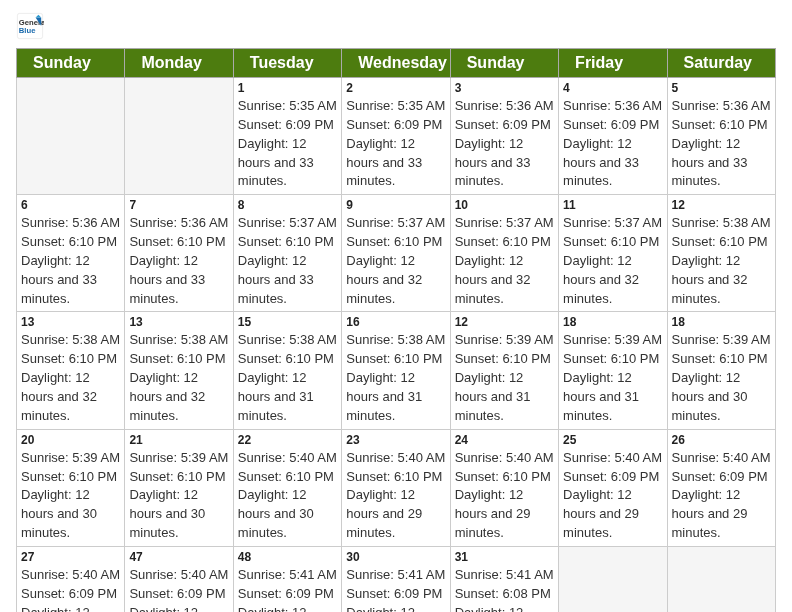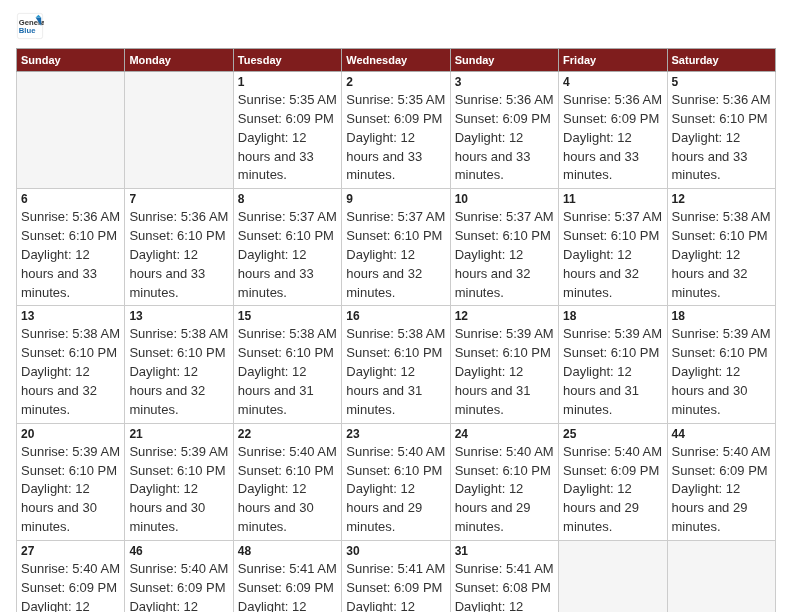--- a/index.html
+++ b/index.html
@@ -44,25 +44,25 @@
       font-size: 13px;
       color: #444;
       margin-top: 2px;
     }
     .calendar {
       width: 100%;
       border-collapse: collapse;
       table-layout: fixed;
     }
     .calendar th {
-      background: #7f1d1d;
+      background: #4d7c0f;
       color: #fff;
-      font-size: 11px;
+      font-size: 16px;
       font-weight: bold;
-      padding: 5px 4px;
+      padding: 5px 16px;
       text-align: left;
       border: 1px solid #aaa;
     }
     .calendar td {
       border: 1px solid #ccc;
       vertical-align: top;
       padding: 3px 4px;
       font-size: 9.5px;
       color: #222;
       height: 82px;
@@ -324,39 +324,39 @@
         </td>
           <td>
           <span class="day-number">25</span>
           <div class="day-info">
             Sunrise: 5:40 AM<br>
             Sunset: 6:09 PM<br>
             Daylight: 12 hours and 29 minutes.
           </div>
         </td>
           <td>
-          <span class="day-number">44</span>
+          <span class="day-number">26</span>
           <div class="day-info">
             Sunrise: 5:40 AM<br>
             Sunset: 6:09 PM<br>
             Daylight: 12 hours and 29 minutes.
           </div>
         </td>
         </tr>
         <tr>
           <td>
           <span class="day-number">27</span>
           <div class="day-info">
             Sunrise: 5:40 AM<br>
             Sunset: 6:09 PM<br>
             Daylight: 12 hours and 28 minutes.
           </div>
         </td>
           <td>
-          <span class="day-number">46</span>
+          <span class="day-number">47</span>
           <div class="day-info">
             Sunrise: 5:40 AM<br>
             Sunset: 6:09 PM<br>
             Daylight: 12 hours and 28 minutes.
           </div>
         </td>
           <td>
           <span class="day-number">48</span>
           <div class="day-info">
             Sunrise: 5:41 AM<br>

